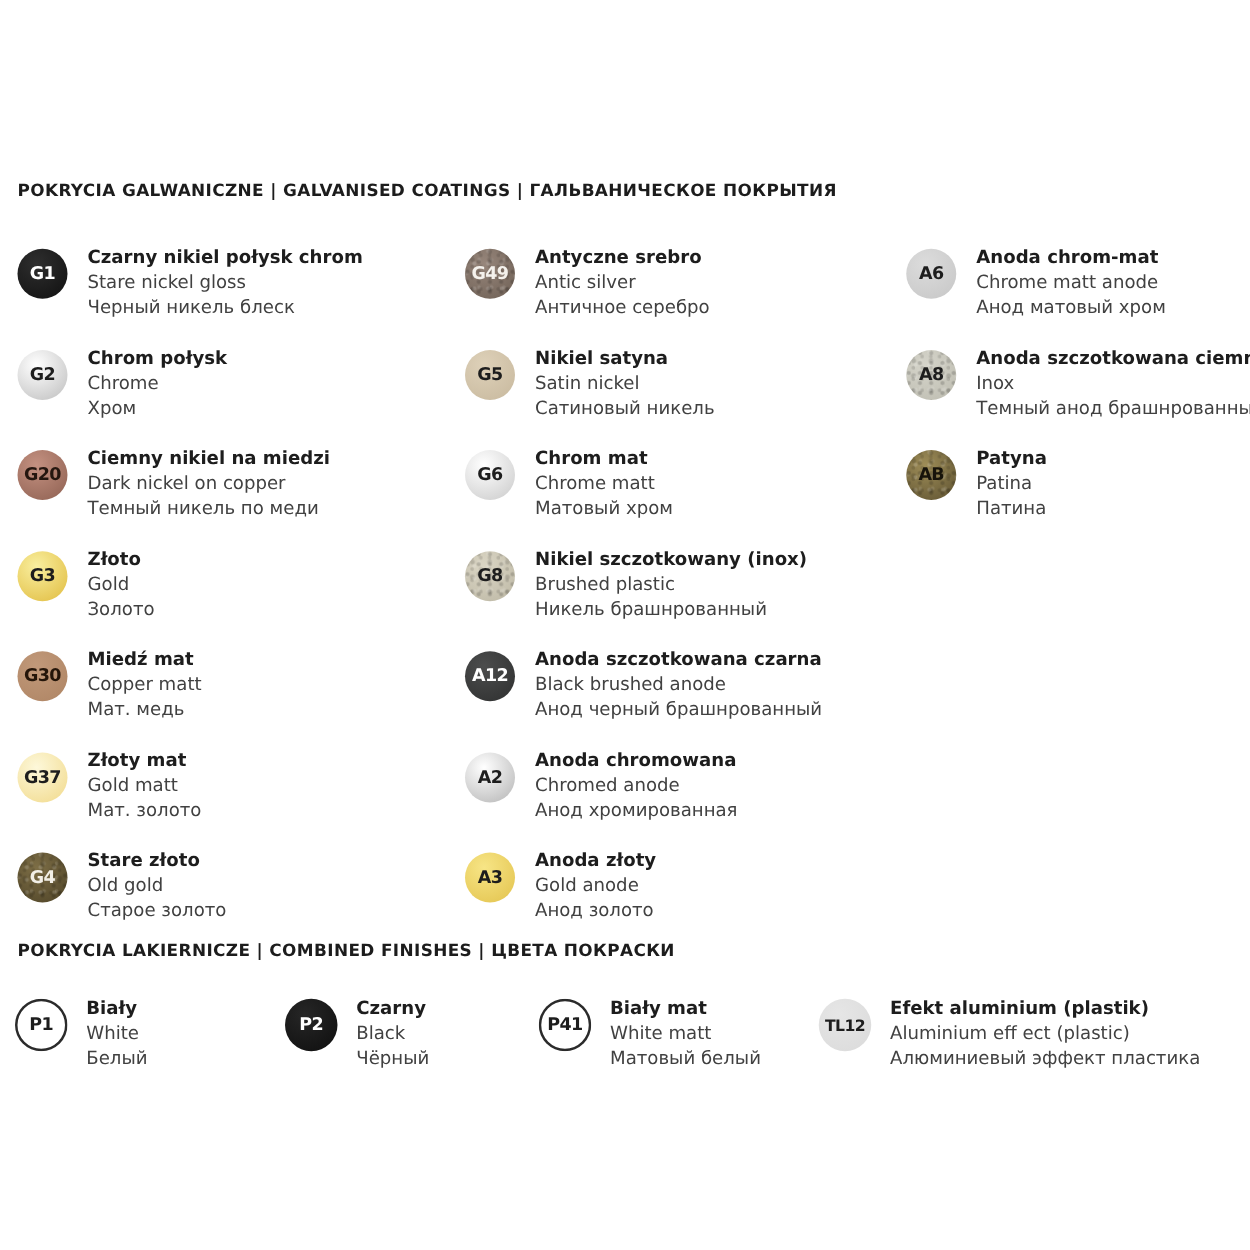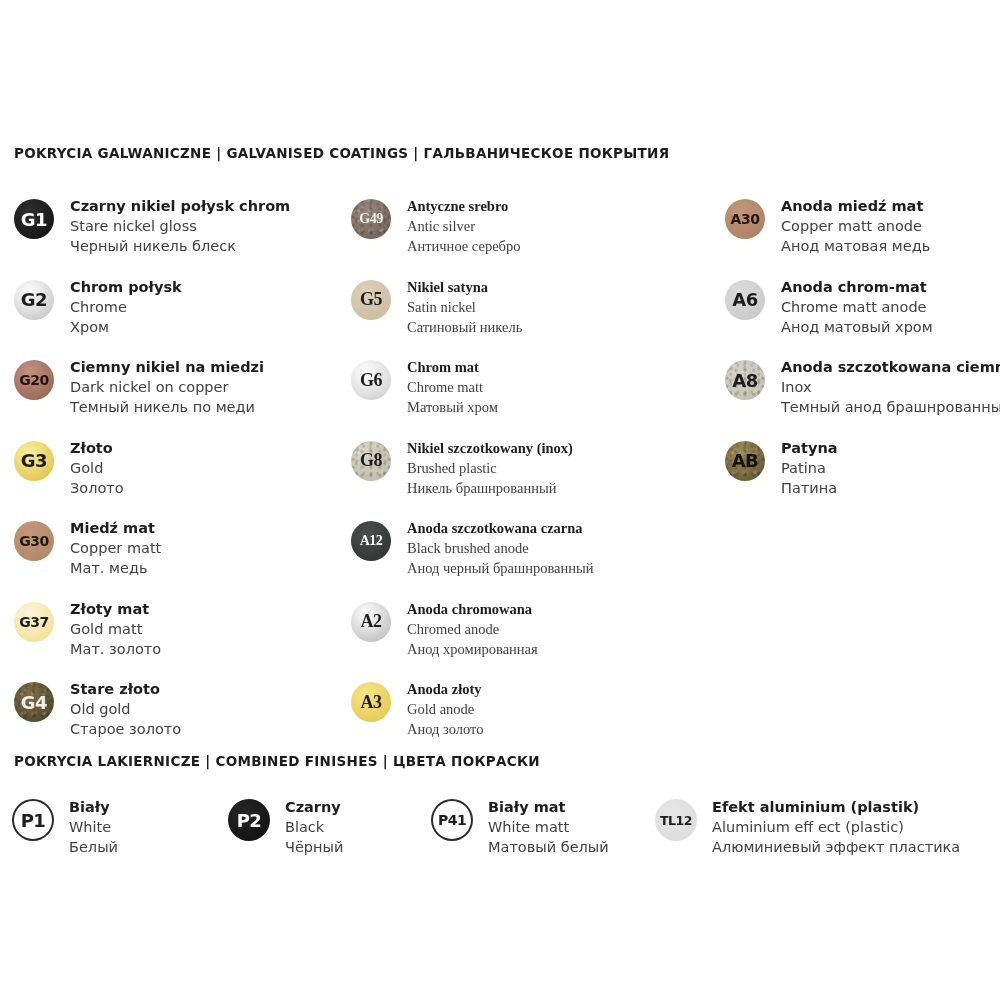--- a/index.html
+++ b/index.html
@@ -10,30 +10,30 @@
   }
   .section-title{
     position:absolute;left:14px;
     font-size:13.5px;font-weight:bold;letter-spacing:.3px;color:#1c1c1c;
     white-space:nowrap;
   }
   #header1{top:145px;}
   #header2{top:753px;}
   .col{position:absolute;top:196px;}
   #col1{left:14px;width:345px;}
-  #col2{left:351px;width:340px;font-family:Liberation Serif, serif;}
+  #col2{left:372px;width:340px;}
   #col3{left:725px;width:275px;}
   .item{display:flex;align-items:flex-start;height:60px;margin-bottom:20.5px;}
   .swatch{
     width:40px;height:40px;border-radius:50%;flex:0 0 40px;margin-top:3px;
     display:flex;align-items:center;justify-content:center;
     position:relative;overflow:hidden;
   }
   .swatch .code{
-    position:relative;z-index:1;font-weight:bold;font-size:18px;letter-spacing:-.5px;
+    position:relative;z-index:1;font-weight:bold;font-size:14px;letter-spacing:-.5px;
   }
   .swatch .code.small{font-size:14px;}
   .swatch .code.xsmall{font-size:12.5px;}
   .swatch.textured::after{
     content:"";position:absolute;inset:0;border-radius:50%;opacity:.55;
     background-image:
       radial-gradient(circle at 22% 30%, rgba(0,0,0,.30) 1px, transparent 2.2px),
       radial-gradient(circle at 68% 18%, rgba(255,255,255,.30) 1px, transparent 2.2px),
       radial-gradient(circle at 42% 72%, rgba(0,0,0,.26) 1.2px, transparent 2.6px),
       radial-gradient(circle at 82% 58%, rgba(0,0,0,.22) 1px, transparent 2px),
@@ -194,30 +194,20 @@
     <div class="lines">
       <div class="line pl">Anoda złoty</div>
       <div class="line en">Gold anode</div>
       <div class="line ru">Анод золото</div>
     </div>
   </div>
 </div>
 
 <div class="col" id="col3">
   <div class="item">
-    <div class="swatch" style="background: radial-gradient(circle at 38% 30%, rgb(194, 151, 122) 0%, rgb(168, 126, 94) 100%); color: rgb(36, 21, 9);">
-        <span class="code small">A30</span>
-      </div>
-    <div class="lines">
-      <div class="line pl">Anoda miedź mat</div>
-      <div class="line en">Copper matt anode</div>
-      <div class="line ru">Анод матовая медь</div>
-    </div>
-  </div>
-  <div class="item">
     <div class="swatch" style="background: radial-gradient(circle at 38% 30%, rgb(220, 220, 220) 0%, rgb(198, 198, 198) 100%); color: rgb(29, 29, 29);">
         <span class="code">A6</span>
       </div>
     <div class="lines">
       <div class="line pl">Anoda chrom-mat</div>
       <div class="line en">Chrome matt anode</div>
       <div class="line ru">Анод матовый хром</div>
     </div>
   </div>
   <div class="item">

